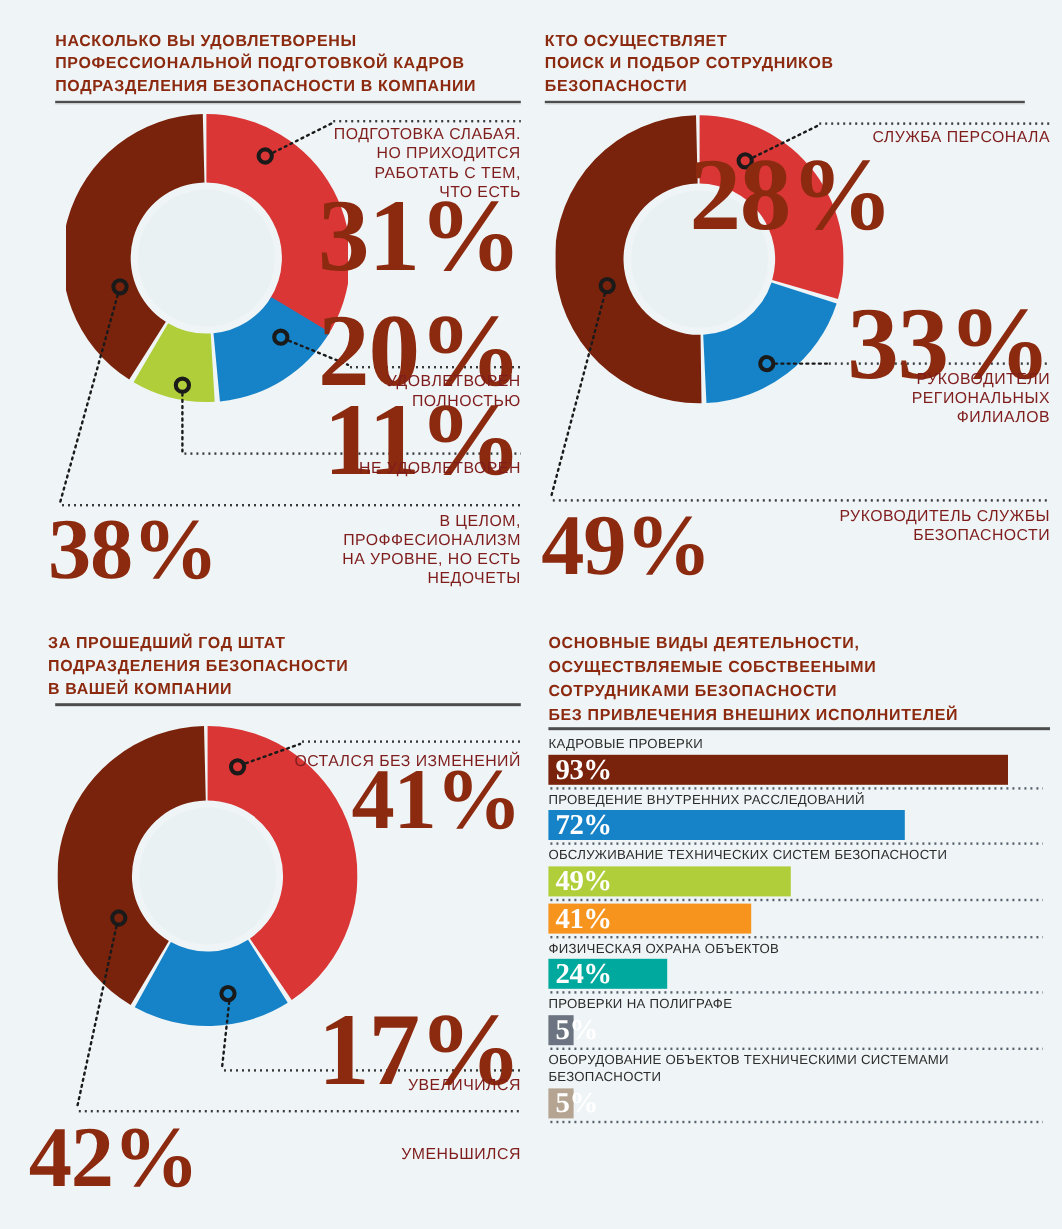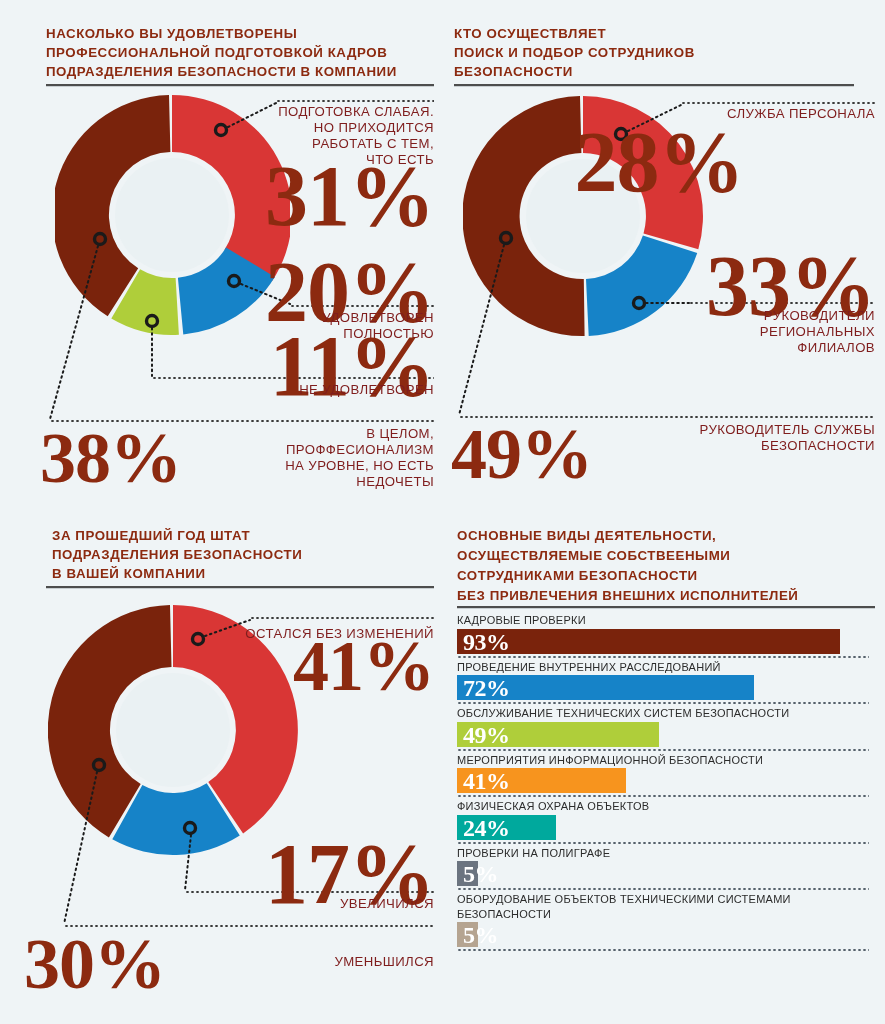--- a/index.html
+++ b/index.html
@@ -206,21 +206,21 @@
 РЕГИОНАЛЬНЫХ
 ФИЛИАЛОВ</div>
 
     <div class="dots" style="left:16px;top:416px;width:416px;"></div>
     <div class="pct huge" style="left:8px;top:424px;">49%</div>
     <div class="lbl r" style="left:232px;top:422px;width:200px;">РУКОВОДИТЕЛЬ СЛУЖБЫ
 БЕЗОПАСНОСТИ</div>
   </section>
 
   <section class="panel" id="panel-bl">
-    <div class="heading" style="left:52px;top:14px;width:390px;">ЗА ПРОШЕДШИЙ ГОД ШТАТ
+    <div class="heading" style="left:40px;top:14px;width:390px;">ЗА ПРОШЕДШИЙ ГОД ШТАТ
 ПОДРАЗДЕЛЕНИЯ БЕЗОПАСНОСТИ
 В ВАШЕЙ КОМПАНИИ</div>
     <div class="rule" style="left:46px;top:74px;width:388px;"></div>
 
     <div class="donut-wrap" style="left:48px;top:90px;">
       <svg class="donut" width="250" height="262" viewBox="0 0 250 262">
         <g transform="translate(125,128)">
 
           <path d="M 0 -125 A 125 125 0 0 1 70.1 103.4 L 35.3 52.1 A 63 63 0 0 0 0 -63 Z" fill="#D93635"></path>
 
@@ -243,21 +243,21 @@
 
     <div class="dots" style="left:250px;top:105px;width:184px;"></div>
     <div class="lbl r" style="left:244px;top:114px;width:190px;">ОСТАЛСЯ БЕЗ ИЗМЕНЕНИЙ</div>
     <div class="pct huge" style="left:0;top:124px;width:434px;text-align:right;">41%</div>
 
     <div class="dots" style="left:185px;top:379px;width:249px;"></div>
     <div class="pct big" style="left:0;top:326px;width:434px;text-align:right;">17%</div>
     <div class="lbl r" style="left:244px;top:384px;width:190px;">УВЕЛИЧИЛСЯ</div>
 
     <div class="dots" style="left:64px;top:413px;width:370px;"></div>
-    <div class="pct huge" style="left:24px;top:422px;">30%</div>
+    <div class="pct huge" style="left:24px;top:422px;">42%</div>
     <div class="lbl r" style="left:244px;top:442px;width:190px;">УМЕНЬШИЛСЯ</div>
   </section>
 
   <section class="panel" id="panel-br">
     <div class="heading" style="left:14px;top:14px;width:418px;line-height:20px;">ОСНОВНЫЕ ВИДЫ ДЕЯТЕЛЬНОСТИ,
 ОСУЩЕСТВЛЯЕМЫЕ СОБСТВЕЕНЫМИ
 СОТРУДНИКАМИ БЕЗОПАСНОСТИ
 БЕЗ ПРИВЛЕЧЕНИЯ ВНЕШНИХ ИСПОЛНИТЕЛЕЙ</div>
     <div class="rule" style="left:14px;top:94px;width:418px;"></div>
   </section>
@@ -281,21 +281,20 @@
       </div>
       <div class="baritem">
         <div class="barlabel">ОБСЛУЖИВАНИЕ ТЕХНИЧЕСКИХ СИСТЕМ БЕЗОПАСНОСТИ</div>
         <div class="bartrack">
           <div class="barfill" style="width: 201.88px; background: rgb(175, 206, 58);"></div>
           <div class="barval">49%</div>
         </div>
         <div class="barsep"></div>
       </div>
       <div class="baritem">
-        <div class="barlabel">МЕРОПРИЯТИЯ ИНФОРМАЦИОННОЙ БЕЗОПАСНОСТИ</div>
         <div class="bartrack">
           <div class="barfill" style="width: 168.92px; background: rgb(247, 148, 30);"></div>
           <div class="barval">41%</div>
         </div>
         <div class="barsep"></div>
       </div>
       <div class="baritem">
         <div class="barlabel">ФИЗИЧЕСКАЯ ОХРАНА ОБЪЕКТОВ</div>
         <div class="bartrack">
           <div class="barfill" style="width: 98.88px; background: rgb(0, 169, 157);"></div>

